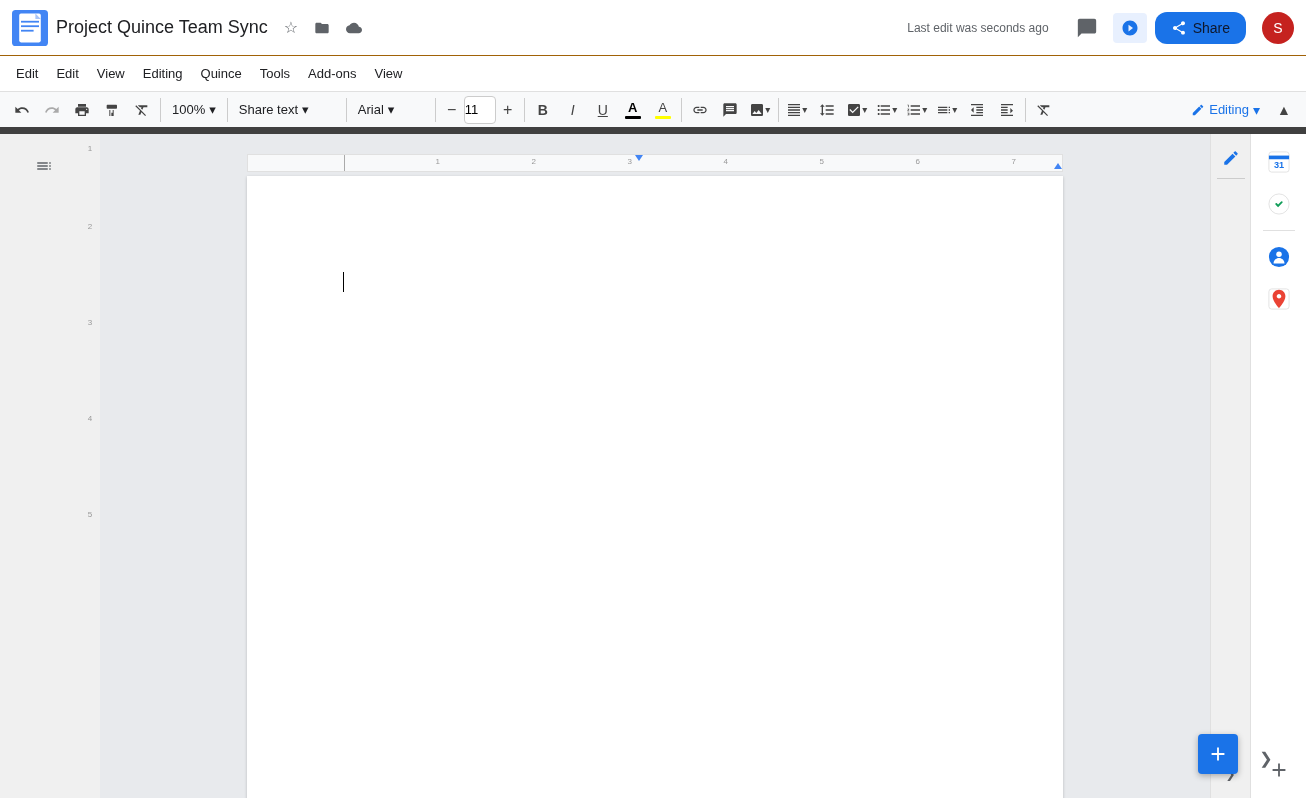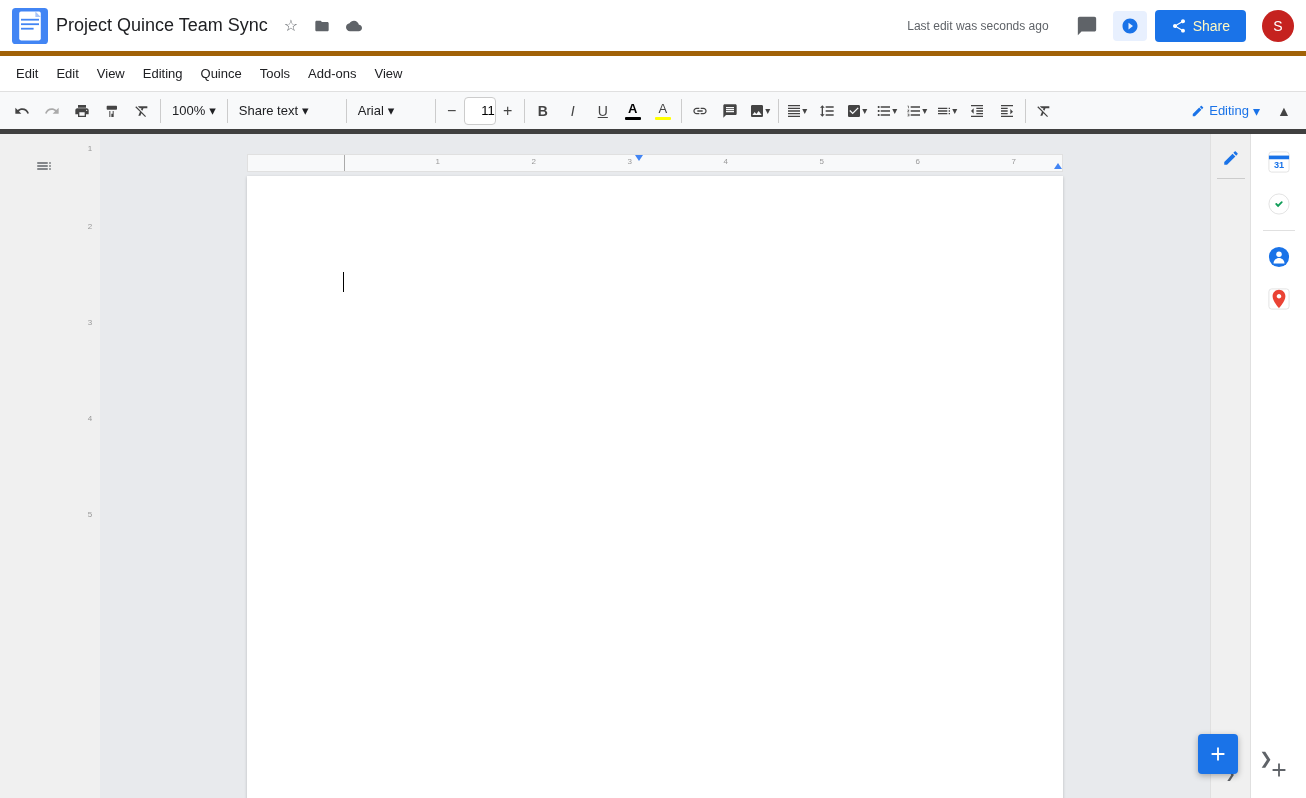--- a/index.html
+++ b/index.html
@@ -2,21 +2,21 @@
 <html><head>
   <meta charset="utf-8">
   <style>
     * { box-sizing: border-box; margin: 0; padding: 0; }
     body { font-family: 'Arial', sans-serif; font-size: 13px; background: #f0f0f0; overflow: hidden; height: 798px; width: 1306px; display: flex; flex-direction: column; }
 
     
     #title-bar {
       display: flex; align-items: center; height: 56px;
       background: white; padding: 0 12px; gap: 8px;
-      border-bottom: 5px solid #a16207;
+      border-bottom: 1px solid #a16207;
     }
     #google-docs-icon {
       width: 36px; height: 36px; flex-shrink: 0;
     }
     #doc-title {
       font-size: 18px; font-weight: 400; color: #202124; margin-right: 4px;
     }
     .title-icon-btn {
       background: none; border: none; cursor: pointer;
       color: #5f6368; font-size: 16px; padding: 4px; border-radius: 4px;
@@ -24,21 +24,21 @@
     }
     #title-spacer { flex: 1; }
     #last-edit-status { font-size: 12px; color: #5f6368; margin-right: 12px; }
     #comments-btn {
       background: none; border: none; cursor: pointer;
       width: 36px; height: 36px; border-radius: 50%;
       display: flex; align-items: center; justify-content: center;
       color: #5f6368; font-size: 20px;
     }
     #share-btn {
-      background: #1a73e8; color: #fef9c3; border: none; border-radius: 4px;
+      background: #1a73e8; color: #0f172a; border: none; border-radius: 12px;
       padding: 8px 16px; font-size: 14px; font-weight: 500; cursor: pointer;
       display: flex; align-items: center; gap: 6px;
     }
     #avatar {
       width: 32px; height: 32px; border-radius: 50%; background: #c5221f;
       display: flex; align-items: center; justify-content: center;
       color: white; font-weight: 500; font-size: 14px; cursor: pointer; margin-left: 8px;
     }
     #present-btn {
       background: #1a73e8; border: none; border-radius: 4px;
@@ -54,21 +54,21 @@
     .menu-item {
       background: none; border: none; cursor: pointer;
       font-size: 13px; color: #202124; padding: 4px 8px;
       border-radius: 4px;
     }
 
     
     #toolbar {
       display: flex; align-items: center; height: 42px;
       background: #f8f9fa; padding: 0 8px; gap: 2px;
-      border-bottom: 5px solid #404040;
+      border-bottom: 7px solid #404040;
     }
     .tb-btn {
       background: none; border: none; cursor: pointer;
       width: 28px; height: 28px; border-radius: 4px;
       display: flex; align-items: center; justify-content: center;
       color: #444; font-size: 14px; flex-shrink: 0;
     }
     .tb-separator {
       width: 1px; height: 24px; background: #ccc; margin: 0 2px;
     }
@@ -80,21 +80,21 @@
     #font-size-container {
       display: flex; align-items: center; gap: 0;
     }
     #font-size-minus, #font-size-plus {
       background: none; border: none; cursor: pointer;
       width: 24px; height: 28px; border-radius: 4px;
       display: flex; align-items: center; justify-content: center; font-size: 16px; color: #444;
     }
     #font-size-input {
       width: 32px; height: 28px; border: 1px solid #ccc; border-radius: 4px;
-      text-align: right; font-size: 13px; background: white;
+      text-align: left; font-size: 13px; background: white;
     }
     .tb-color-btn {
       width: 28px; height: 28px; display: flex; flex-direction: column;
       align-items: center; justify-content: center; cursor: pointer;
       border: none; background: none; border-radius: 4px; gap: 1px;
     }
     .color-bar { width: 16px; height: 3px; border-radius: 1px; }
     .tb-bold { font-weight: bold; }
     .tb-italic { font-style: italic; }
 

